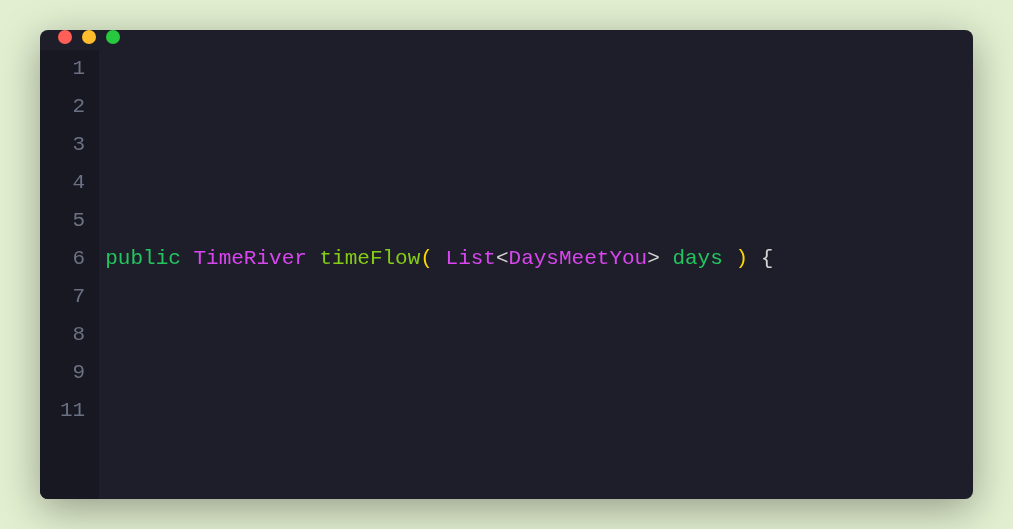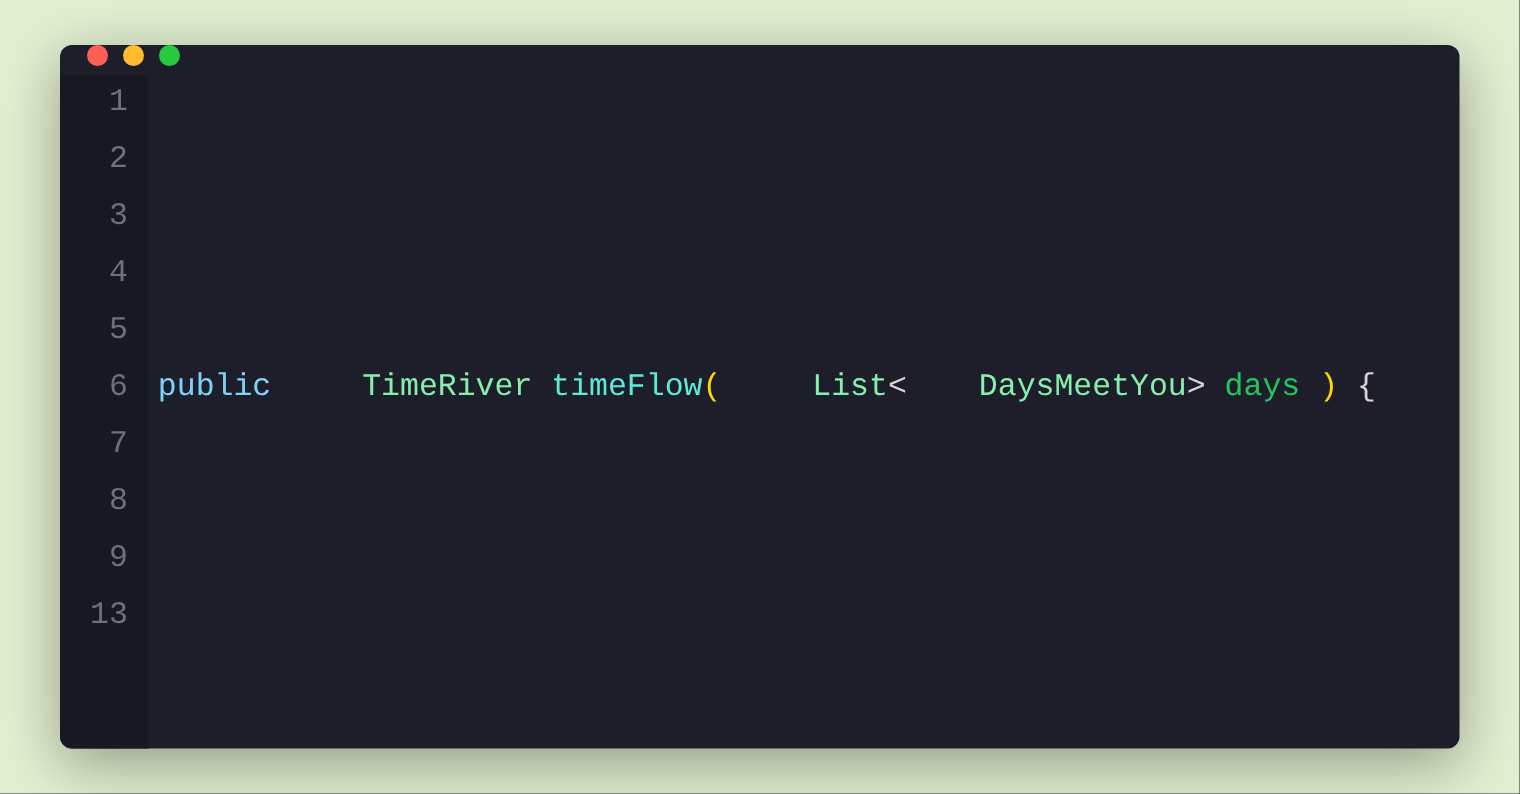--- a/index.html
+++ b/index.html
@@ -48,23 +48,23 @@
       padding: 0 14px 0 20px;
       user-select: none;
     }
     .gutter div { height: 38px; }
     .code {
       padding-left: 6px;
       color: #d4d4d4;
       white-space: pre;
     }
     .code-line { height: 38px; }
-    .kw { color: #7dd3fc; }
-    .type { color: #86efac; margin-left: 48px; }
-    .fn { color: #5eead4; }
+    .kw { color: #22c55e; }
+    .type { color: #d946ef; }
+    .fn { color: #84cc16; }
     .punct { color: #d4d4d4; }
     .param { color: #22c55e; }
     .paren { color: #ffd700; }
   </style>
 </head>
 <body>
 
 <div class="editor-window">
   <div class="titlebar">
     <div class="traffic-dot dot-red"></div>
@@ -75,21 +75,21 @@
     <div class="gutter">
       <div>1</div>
       <div>2</div>
       <div>3</div>
       <div>4</div>
       <div>5</div>
       <div>6</div>
       <div>7</div>
       <div>8</div>
       <div>9</div>
-      <div>13</div>
+      <div>11</div>
     </div>
     <div class="code">
       <div class="code-line"></div>
       <div class="code-line"><span class="kw">public</span> <span class="type">TimeRiver</span> <span class="fn">timeFlow</span><span class="paren">(</span> <span class="type">List</span><span class="punct">&lt;</span><span class="type">DaysMeetYou</span><span class="punct">&gt;</span> <span class="param">days</span> <span class="paren">)</span> <span class="punct">{</span></div>
       <div class="code-line"></div>
       
       
       
       
       

